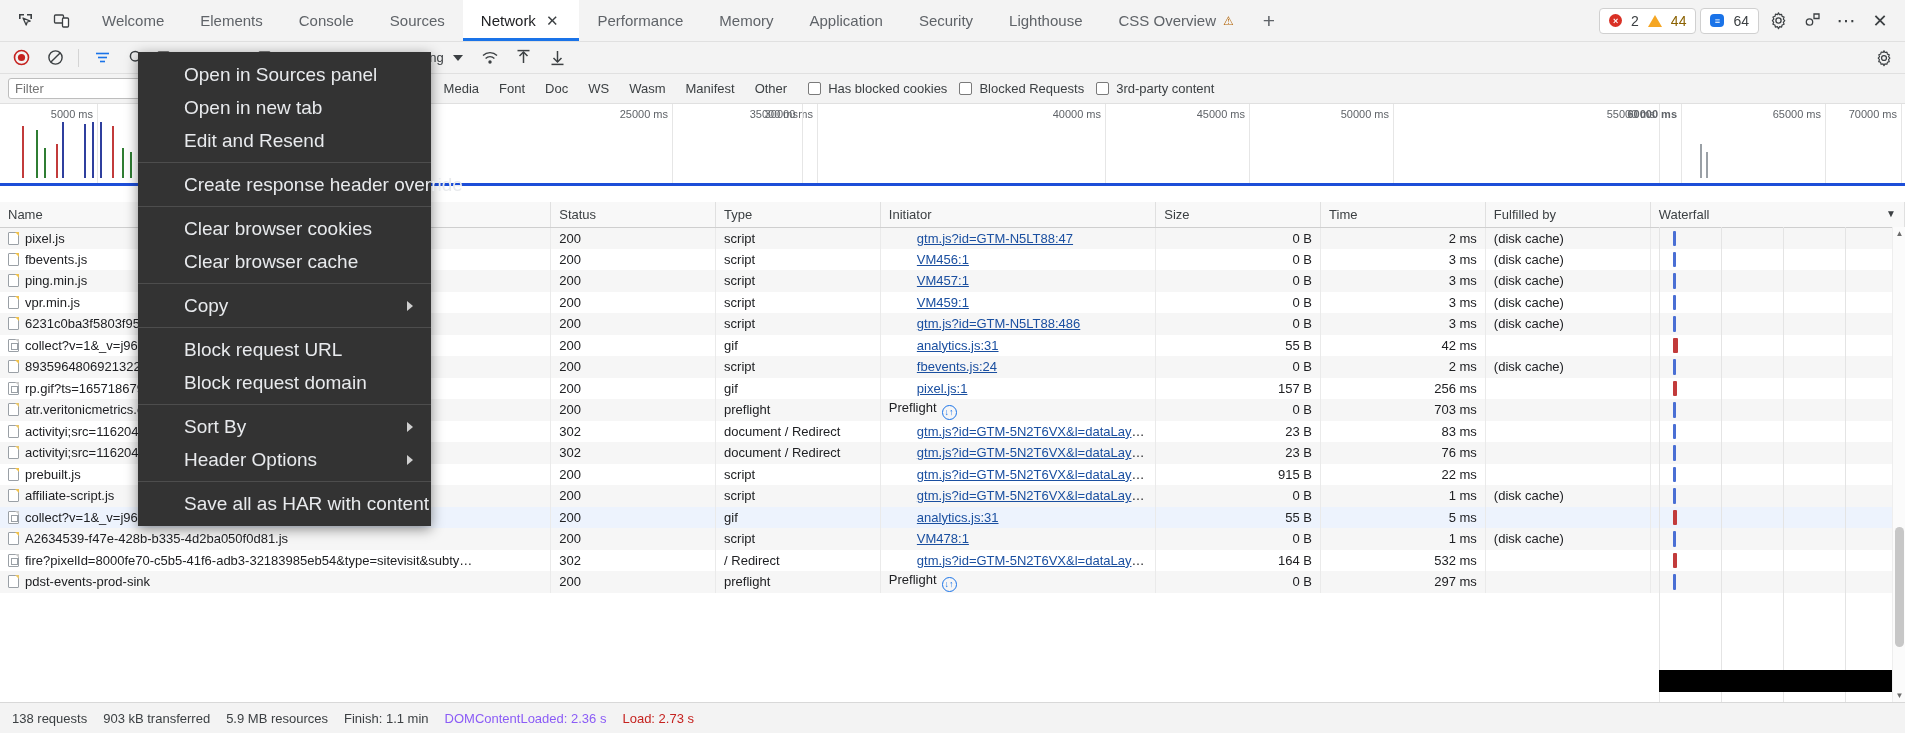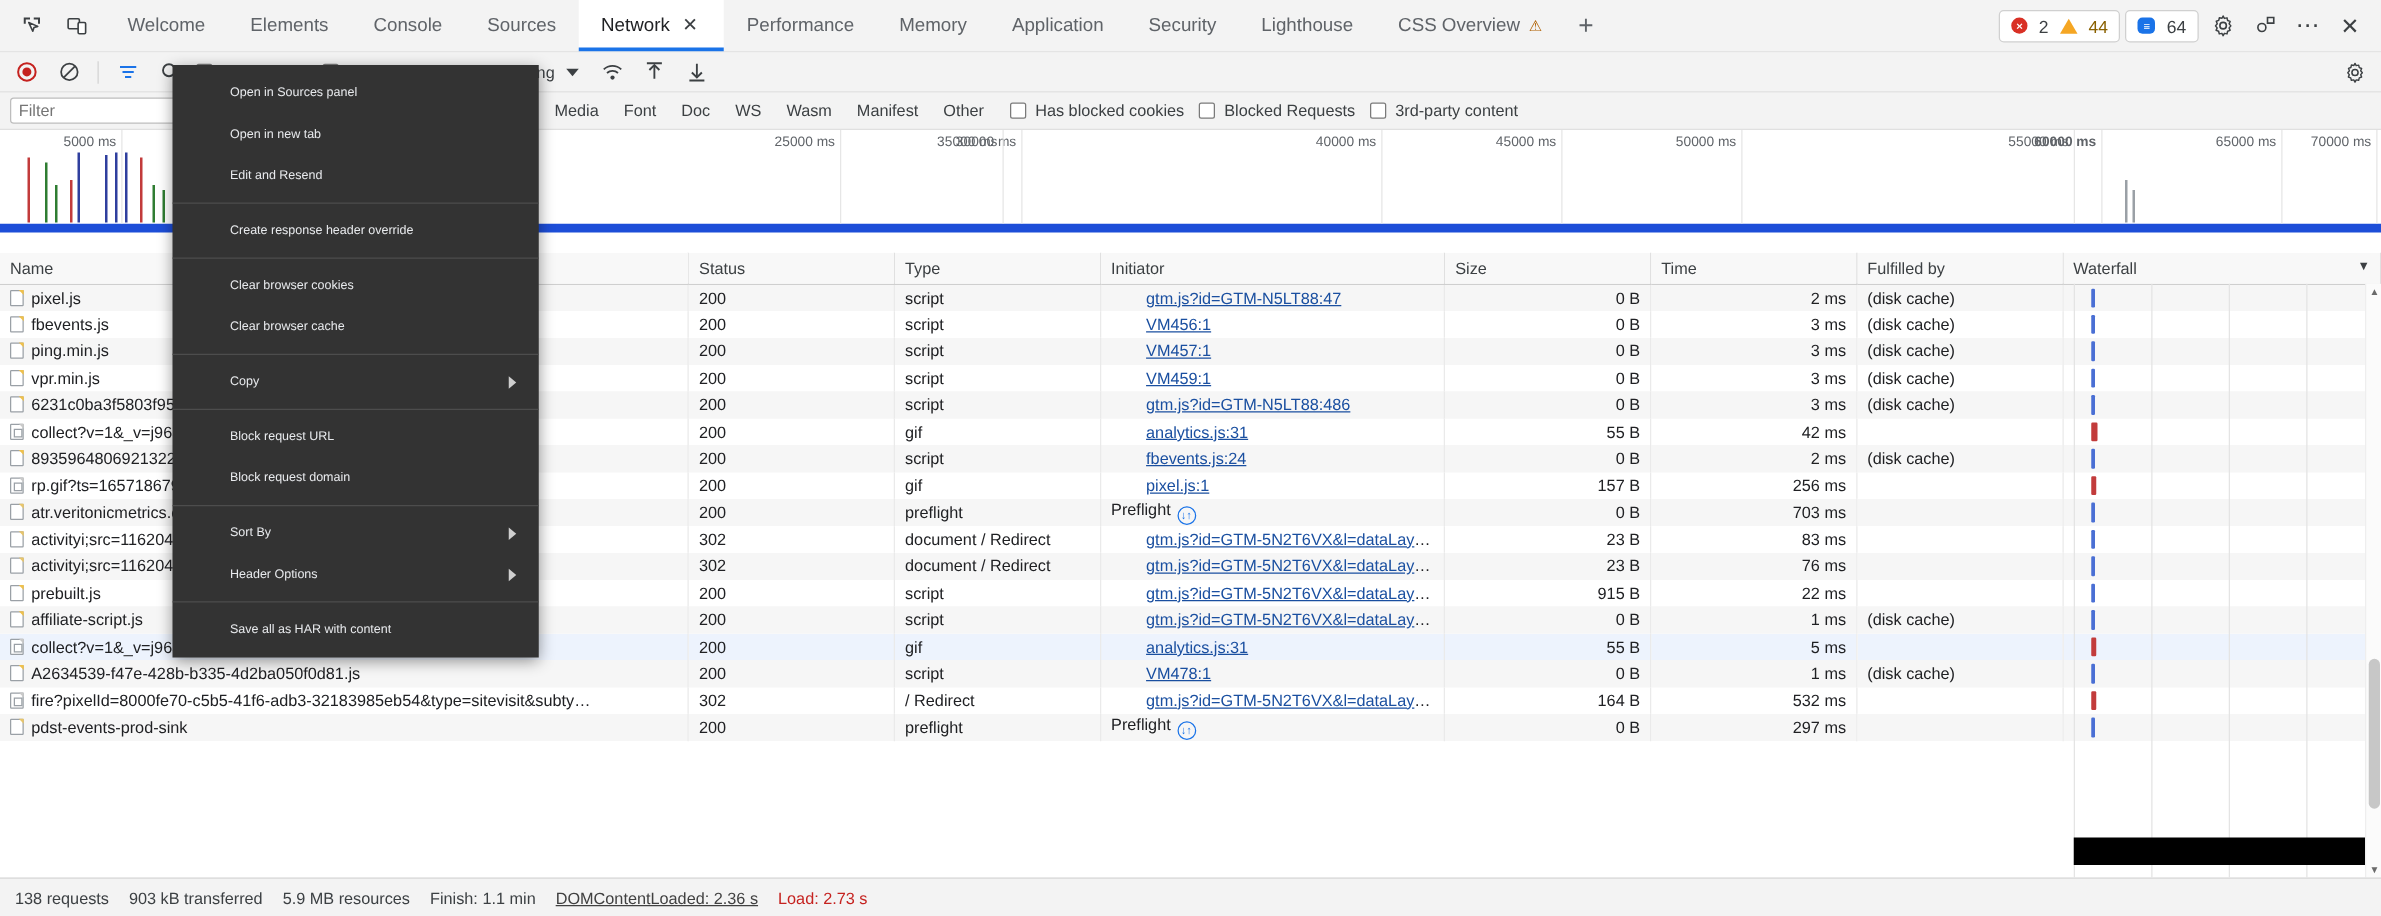--- a/index.html
+++ b/index.html
@@ -98,21 +98,21 @@
     width: 175px; height: 21px; border: 1px solid #bdbdbd; border-radius: 3px;
     background: #fff; padding: 0 6px; font-size: 13px; color: #5f6368;
     font-family: "Liberation Sans", sans-serif;
   }
   .ftype { padding: 2px 9px; border-radius: 9px; cursor: pointer; white-space: nowrap; }
   .ftype.sel { background: #d2e3fc; color: #1967d2; }
   .fchk { display: flex; align-items: center; gap: 7px; cursor: pointer; margin-left: 12px; white-space: nowrap; }
 
   
   .overview {
-    height: 82px; background: #fff; border-bottom: 7px solid #1d4ed8;
+    height: 82px; background: #fff; border-bottom: 3px solid #1d4ed8;
     position: relative; overflow: hidden;
   }
   .ov-tick {
     position: absolute; top: 0; bottom: 0; border-right: 1px solid #e6e6e6;
   }
   .ov-tick span {
     position: absolute; right: 4px; top: 4px; font-size: 11px; color: #5f6368; white-space: nowrap;
   }
   .ov-bar { position: absolute; width: 2px; }
 
@@ -172,29 +172,29 @@
   .scroll-arrow { position:absolute; left:0; width:13px; height:13px; display:flex; align-items:center; justify-content:center; font-size:8px; color:#6b6b6b; }
 
   .black-strip { position: absolute; background: #000; }
 
   
   .statusbar {
     position: absolute; left: 0; right: 0; bottom: 0; height: 31px;
     display: flex; align-items: center; gap: 16px; padding: 0 12px;
     background: #f3f3f3; border-top: 1px solid #d8d8d8; font-size: 13px; color: #3c4043;
   }
-  .st-dcl { color: #404040; text-decoration: underline; }
+  .st-dcl { color: #8b5cf6; }
   .st-load { color: #c5221f; }
 
   
   .ctxmenu {
     position: absolute; left: 138px; top: 52px; width: 293px;
     background: #333333; color: #e8eaed; z-index: 50;
     box-shadow: 0 3px 12px rgba(0,0,0,.45);
-    padding: 6px 0; font-size: 10px;
+    padding: 6px 0; font-size: 19px;
   }
   .ctxitem {
     height: 33px; display: flex; align-items: center;
     padding: 0 16px 0 46px; cursor: pointer; position: relative; white-space: nowrap;
   }
   .ctxsep { height: 1px; background: #4d4d4d; margin: 5px 0; }
   .ctx-arrow {
     position: absolute; right: 18px; width: 0; height: 0;
     border-top: 5px solid transparent; border-bottom: 5px solid transparent;
     border-left: 6px solid #cfcfcf;

